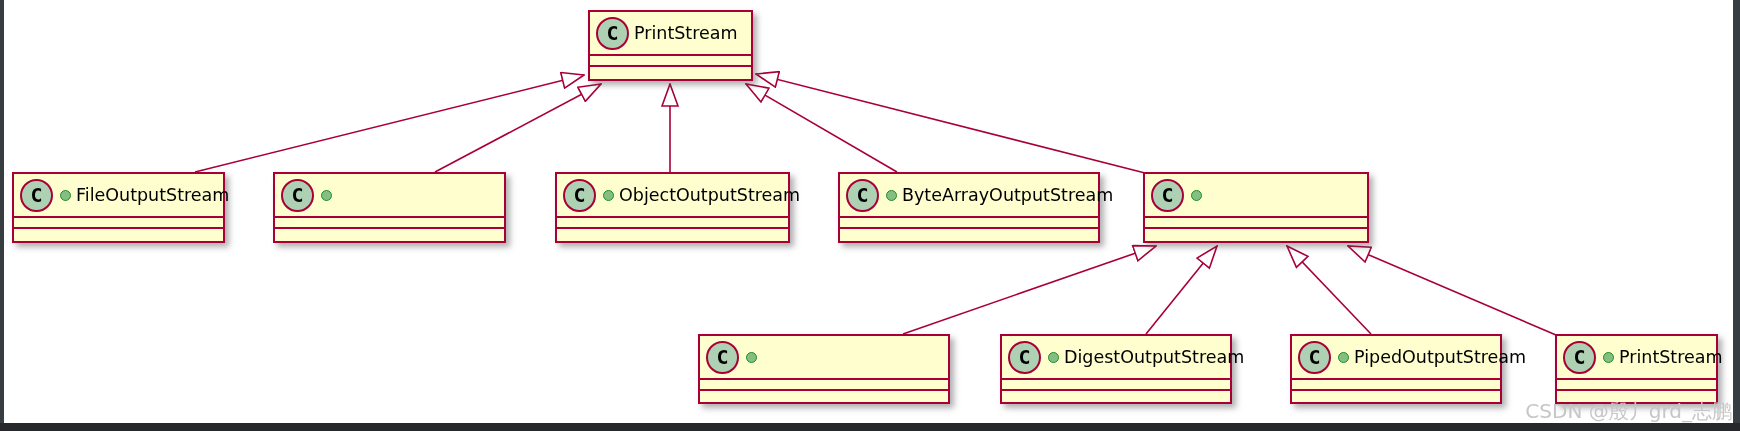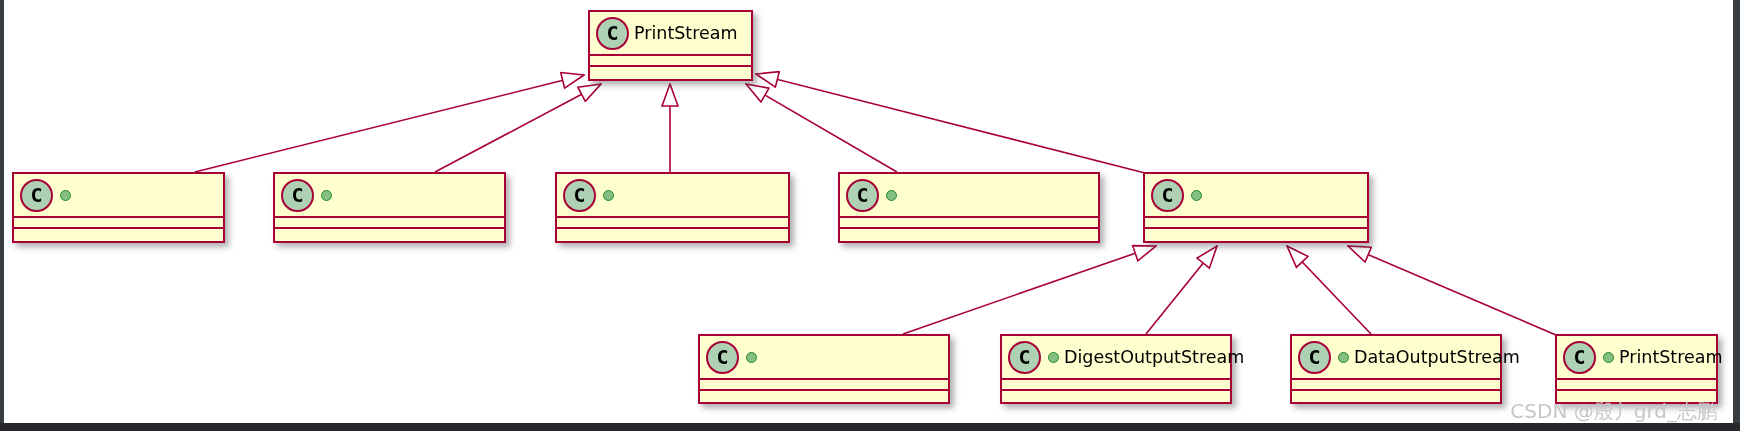--- a/index.html
+++ b/index.html
@@ -53,21 +53,21 @@
   }
   .cname{
     font-size:17.5px;color:#000;white-space:nowrap;
     letter-spacing:0;
   }
   .comp-fields{box-sizing:border-box;height:11px;border-bottom:2px solid #a80036;}
   .comp-methods{box-sizing:border-box;height:11px;}
 
   .watermark{
     position:absolute;
-    right:23px;top:398px;
+    right:8px;top:398px;
     z-index:4;
     font-size:20px;
     color:#c6c6c6;
     white-space:nowrap;
   }
 </style>
 </head>
 <body>
 
 <div class="stage">
@@ -95,47 +95,50 @@
       <span class="cname">PrintStream</span>
     </div>
     <div class="comp-fields"></div>
     <div class="comp-methods"></div>
   </div>
 
   <div class="class-box" style="left:12px;top:172px;width:213px;height:71px">
     <div class="class-title">
       <span class="badge">C</span>
       <span class="dot"></span>
+      <span class="cname">FileOutputStream</span>
     </div>
     <div class="comp-fields"></div>
     <div class="comp-methods"></div>
   </div>
 
   <div class="class-box" style="left:273px;top:172px;width:233px;height:71px">
     <div class="class-title">
       <span class="badge">C</span>
       <span class="dot"></span>
     </div>
     <div class="comp-fields"></div>
     <div class="comp-methods"></div>
   </div>
 
   <div class="class-box" style="left:555px;top:172px;width:235px;height:71px">
     <div class="class-title">
       <span class="badge">C</span>
       <span class="dot"></span>
+      <span class="cname">ObjectOutputStream</span>
     </div>
     <div class="comp-fields"></div>
     <div class="comp-methods"></div>
   </div>
 
   <div class="class-box" style="left:838px;top:172px;width:262px;height:71px">
     <div class="class-title">
       <span class="badge">C</span>
       <span class="dot"></span>
+      <span class="cname">ByteArrayOutputStream</span>
     </div>
     <div class="comp-fields"></div>
     <div class="comp-methods"></div>
   </div>
 
   <div class="class-box" style="left:1143px;top:172px;width:226px;height:71px">
     <div class="class-title">
       <span class="badge">C</span>
       <span class="dot"></span>
     </div>
@@ -159,21 +162,21 @@
       <span class="cname">DigestOutputStream</span>
     </div>
     <div class="comp-fields"></div>
     <div class="comp-methods"></div>
   </div>
 
   <div class="class-box" style="left:1290px;top:334px;width:212px;height:70px">
     <div class="class-title">
       <span class="badge">C</span>
       <span class="dot"></span>
-      <span class="cname">DataOutputStream</span>
+      <span class="cname">PipedOutputStream</span>
     </div>
     <div class="comp-fields"></div>
     <div class="comp-methods"></div>
   </div>
 
   <div class="class-box" style="left:1555px;top:334px;width:163px;height:70px">
     <div class="class-title">
       <span class="badge">C</span>
       <span class="dot"></span>
       <span class="cname">PrintStream</span>

